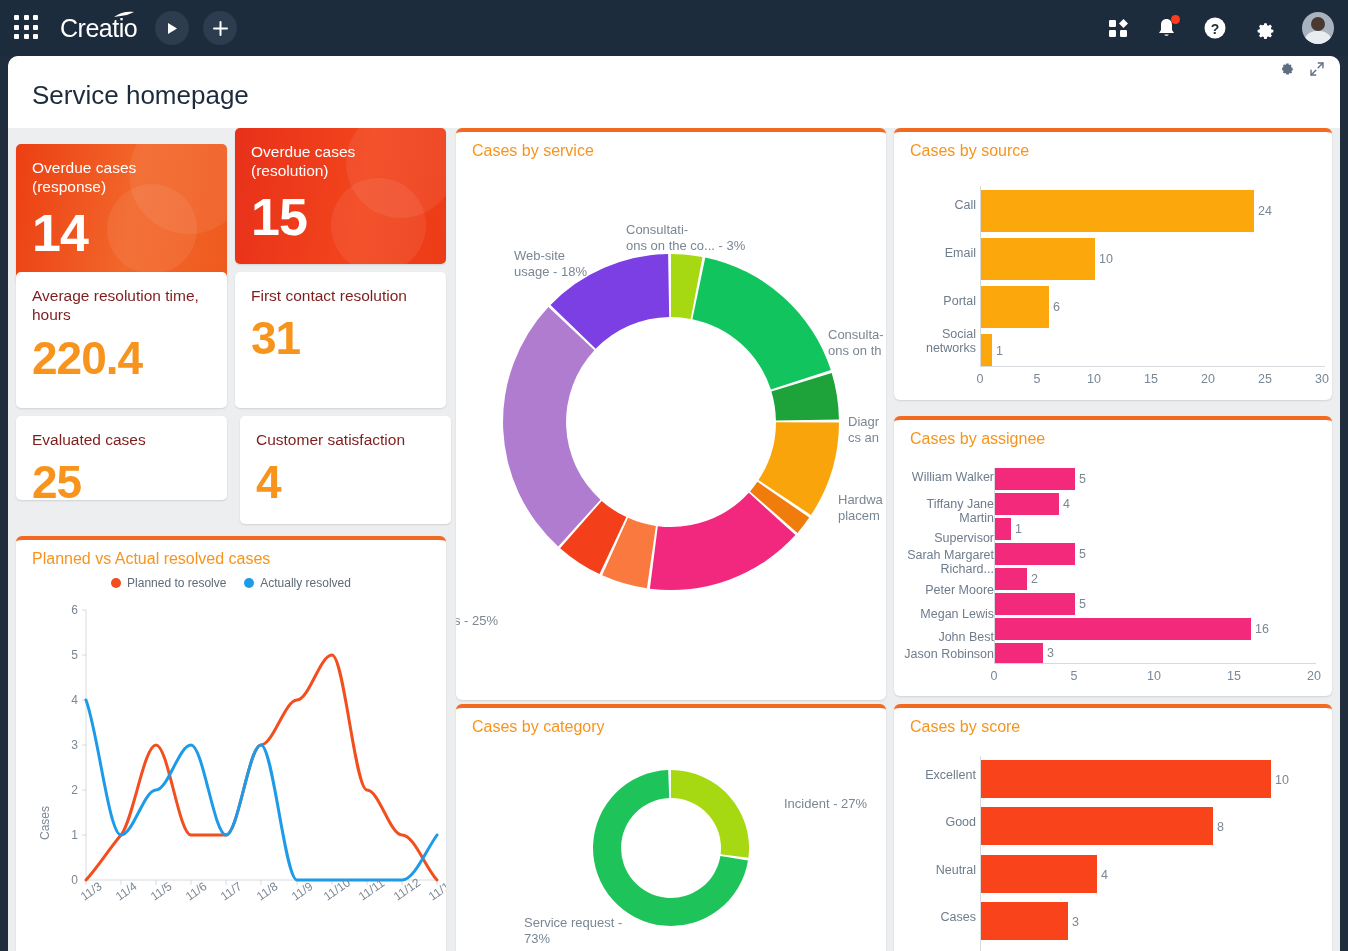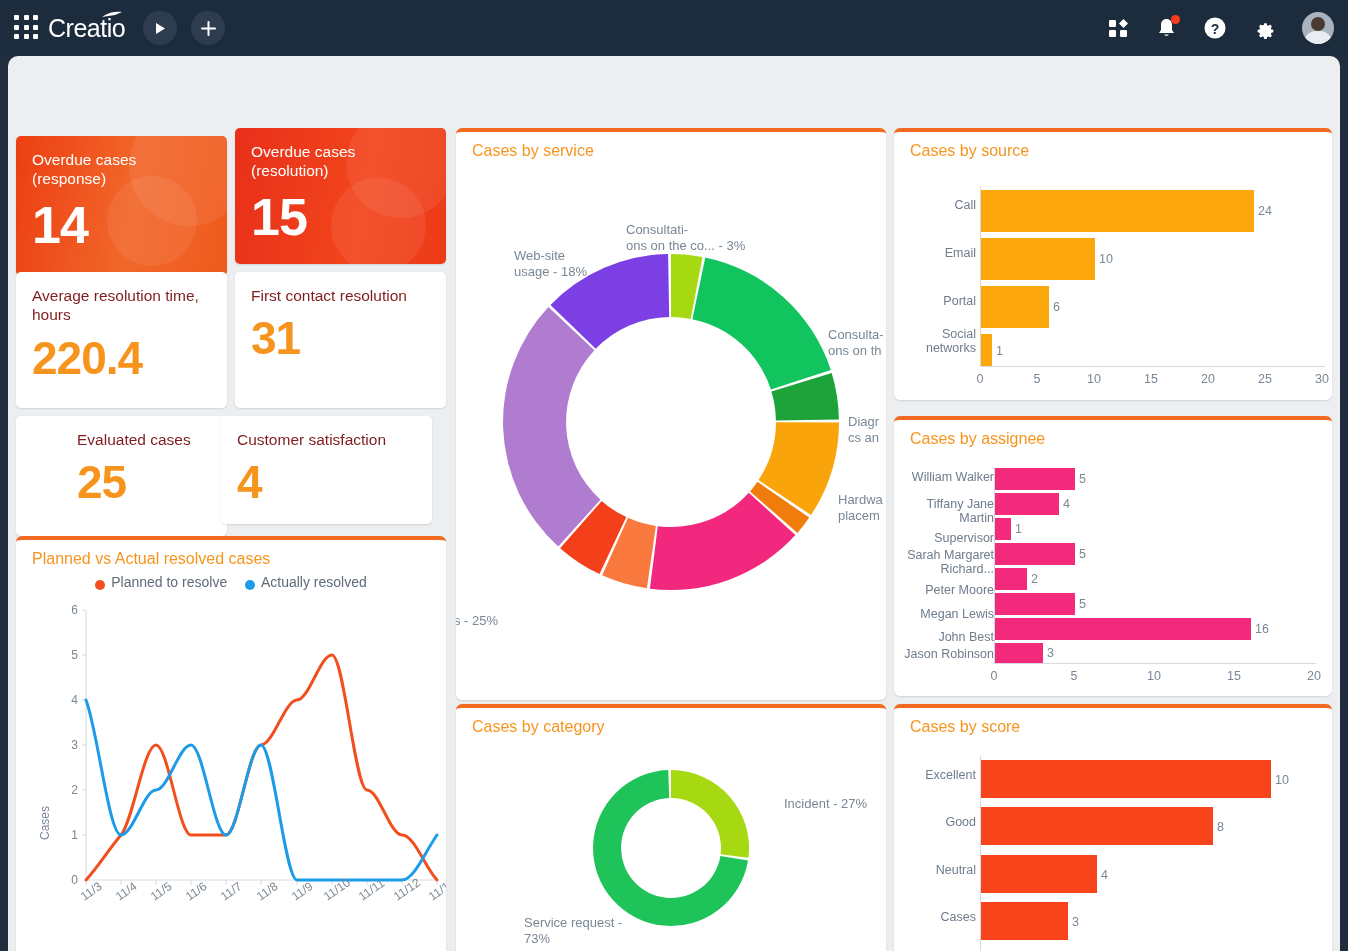--- a/index.html
+++ b/index.html
@@ -13,21 +13,21 @@
   
   #topnav {
     position: absolute; top: 0; left: 0;
     width: 1348px; height: 56px;
     background: #1d2c3c;
     display: flex; align-items: center;
   }
   .grid-icon { width: 26px; height: 26px; margin-left: 14px; display: grid;
     grid-template-columns: repeat(3,1fr); grid-template-rows: repeat(3,1fr); gap: 3px; cursor: pointer;}
   .grid-icon i { background: #fff; border-radius: 1px; display:block; width:5px; height:5px;}
-  #logo { margin-left: 8px; color: #fff; font-size: 25px; letter-spacing: -0.5px; position: relative;}
+  #logo { margin-left: 20px; color: #fff; font-size: 25px; letter-spacing: -0.5px; position: relative;}
   #logo .swoosh { position: absolute; right: 2px; top: -3px; width: 22px; height: 8px; }
   .circ-btn { width: 34px; height: 34px; border-radius: 50%; background: #2d3d4f;
     display: flex; align-items: center; justify-content: center; cursor: pointer; }
   #play-btn { margin-left: 18px; }
   #add-btn { margin-left: 14px; }
   #searchbox { margin-left: 16px; width: 220px; height: 34px; background: #2d3d4f;
     border-radius: 5px; display: flex; align-items: center; padding: 0 10px; cursor: text;}
   #searchbox input { background: transparent; border: none; outline: none; color: #cfd8e3;
     font-size: 14px; font-family: "Liberation Sans", sans-serif; margin-left: 8px; width: 170px;}
   #searchbox input::placeholder { color: #97a4b4; }
@@ -75,21 +75,21 @@
   .kpi .bub { position:absolute; border-radius:50%; background:rgba(255,255,255,.07); }
 
   
   .bar-lbl { position: absolute; font-size: 12.5px; color: #6e7c8c; text-align: right;
     line-height: 1.15; }
   .bar-rect { position: absolute; }
   .bar-val { position: absolute; font-size: 12.5px; color: #7a8794; }
   .tick-lbl { position: absolute; font-size: 12.5px; color: #7a8794; text-align: center; }
   .axis-line { position: absolute; background: #d6dade; }
   .donut-lbl { position: absolute; font-size: 13px; color: #7a8794; line-height: 1.25; }
-  .legend-item { display: inline-flex; align-items: flex-end; gap: 6px; font-size: 14px; color: #5f6b78; }
+  .legend-item { display: inline-flex; align-items: center; gap: 6px; font-size: 12px; color: #5f6b78; }
   .legend-dot { width: 10px; height: 10px; border-radius: 50%; display:block; }
   .y-lbl { position:absolute; font-size:12px; color:#7a8794; transform: rotate(-90deg);
     transform-origin: left top; }
   .x-rot { position:absolute; font-size:12px; color:#7a8794; transform: rotate(-35deg);
     transform-origin: left top; white-space: nowrap;}
 </style>
 </head>
 <body>
 
 <div id="topnav">
@@ -150,24 +150,42 @@
     </span>
     <span id="avatar">
       <span class="head"></span>
       <span class="body"></span>
     </span>
   </div>
 </div>
 
 <div id="page">
 
+  <div id="page-head">
+    <div id="page-title">Service homepage</div>
+    <div id="head-tools">
+      <span class="head-tool">
+        <svg width="13" height="13" viewBox="0 0 24 24">
+          <path fill="#44546a" d="M12 8.6a3.4 3.4 0 100 6.8 3.4 3.4 0 000-6.8zm9-.1l-1.9-.4-.7-1.6 1.1-1.6-2.4-2.4-1.6 1.1-1.6-.7L14.5 1h-5l-.4 1.9-1.6.7L5.9 2.5 3.5 4.9l1.1 1.6-.7 1.6L2 8.5v5l1.9.4.7 1.6-1.1 1.6 2.4 2.4 1.6-1.1 1.6.7.4 1.9h5l.4-1.9 1.6-.7 1.6 1.1 2.4-2.4-1.1-1.6.7-1.6 1.9-.4z"></path>
+        </svg>
+      </span>
+      <span class="head-tool">
+        <svg width="14" height="14" viewBox="0 0 16 16">
+          <path d="M9.5 1.2 H14.8 V6.5" fill="none" stroke="#44546a" stroke-width="1.6" stroke-linecap="round"></path>
+          <path d="M14.5 1.5 L9.3 6.7" stroke="#44546a" stroke-width="1.6" stroke-linecap="round"></path>
+          <path d="M6.5 14.8 H1.2 V9.5" fill="none" stroke="#44546a" stroke-width="1.6" stroke-linecap="round"></path>
+          <path d="M1.5 14.5 L6.7 9.3" stroke="#44546a" stroke-width="1.6" stroke-linecap="round"></path>
+        </svg>
+      </span>
+    </div>
+  </div>
 
   <div id="board">
 
-    <div class="kpi red1" style="left:8px;top:8px;width:211px;height:140px;">
+    <div class="kpi red1" style="left:8px;top:16px;width:211px;height:140px;">
       <span class="bub" style="right:-22px;top:-30px;width:120px;height:120px;"></span>
       <span class="bub" style="right:30px;top:40px;width:90px;height:90px;"></span>
       <div class="cap">Overdue cases (response)</div>
       <div class="val">14</div>
     </div>
 
     <div class="kpi red2" style="left:227px;top:0px;width:211px;height:136px;">
       <span class="bub" style="right:-10px;top:-20px;width:110px;height:110px;"></span>
       <span class="bub" style="right:20px;top:50px;width:95px;height:95px;"></span>
       <div class="cap">Overdue cases (resolution)</div>
@@ -177,26 +195,26 @@
     <div class="kpi" style="left:8px;top:144px;width:211px;height:136px;">
       <div class="cap">Average resolution time, hours</div>
       <div class="val">220.4</div>
     </div>
 
     <div class="kpi" style="left:227px;top:144px;width:211px;height:136px;">
       <div class="cap">First contact resolution</div>
       <div class="val">31</div>
     </div>
 
-    <div class="kpi" style="left:8px;top:288px;width:211px;height:120px;padding-left:45px;">
+    <div class="kpi" style="left:8px;top:288px;width:211px;height:84px;">
       <div class="cap">Evaluated cases</div>
       <div class="val">25</div>
     </div>
 
-    <div class="kpi" style="left:213px;top:288px;width:211px;height:108px;">
+    <div class="kpi" style="left:232px;top:288px;width:211px;height:108px;">
       <div class="cap">Customer satisfaction</div>
       <div class="val">4</div>
     </div>
 
     <div class="card" style="left:8px;top:408px;width:430px;height:420px;">
       <div class="card-title">Planned vs Actual resolved cases</div>
       <div style="position:absolute;left:0;top:34px;width:430px;height:28px;text-align:center;">
         <span class="legend-item">
           <span class="legend-dot" style="background:#f24e1e"></span>
           <span>Planned to resolve</span>

